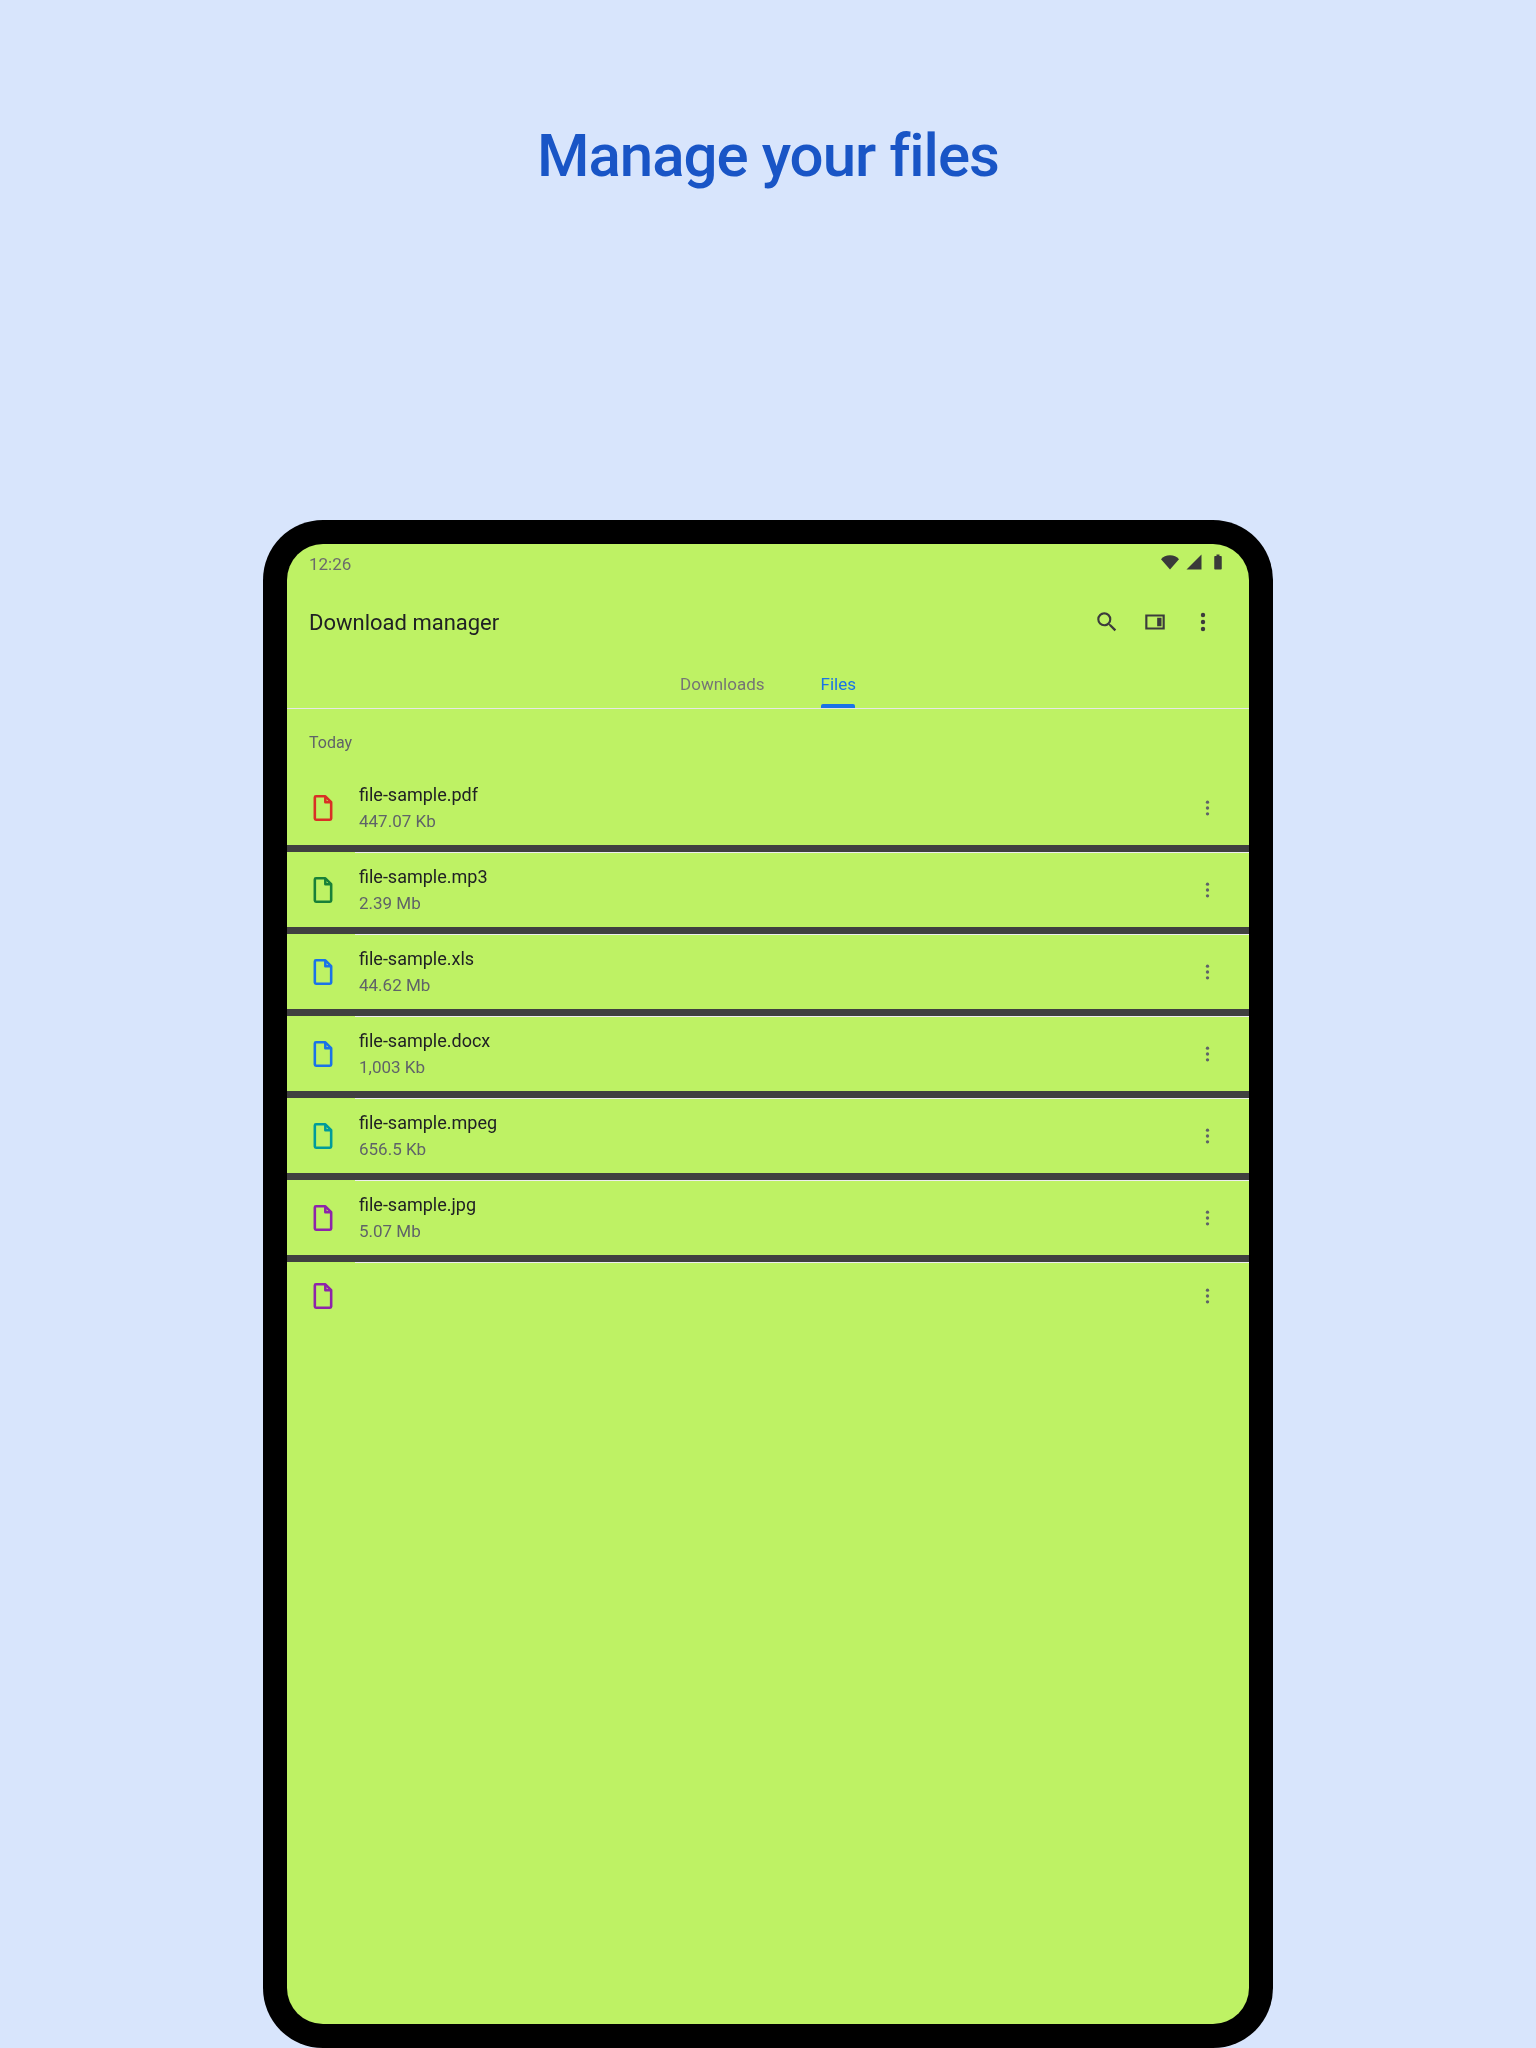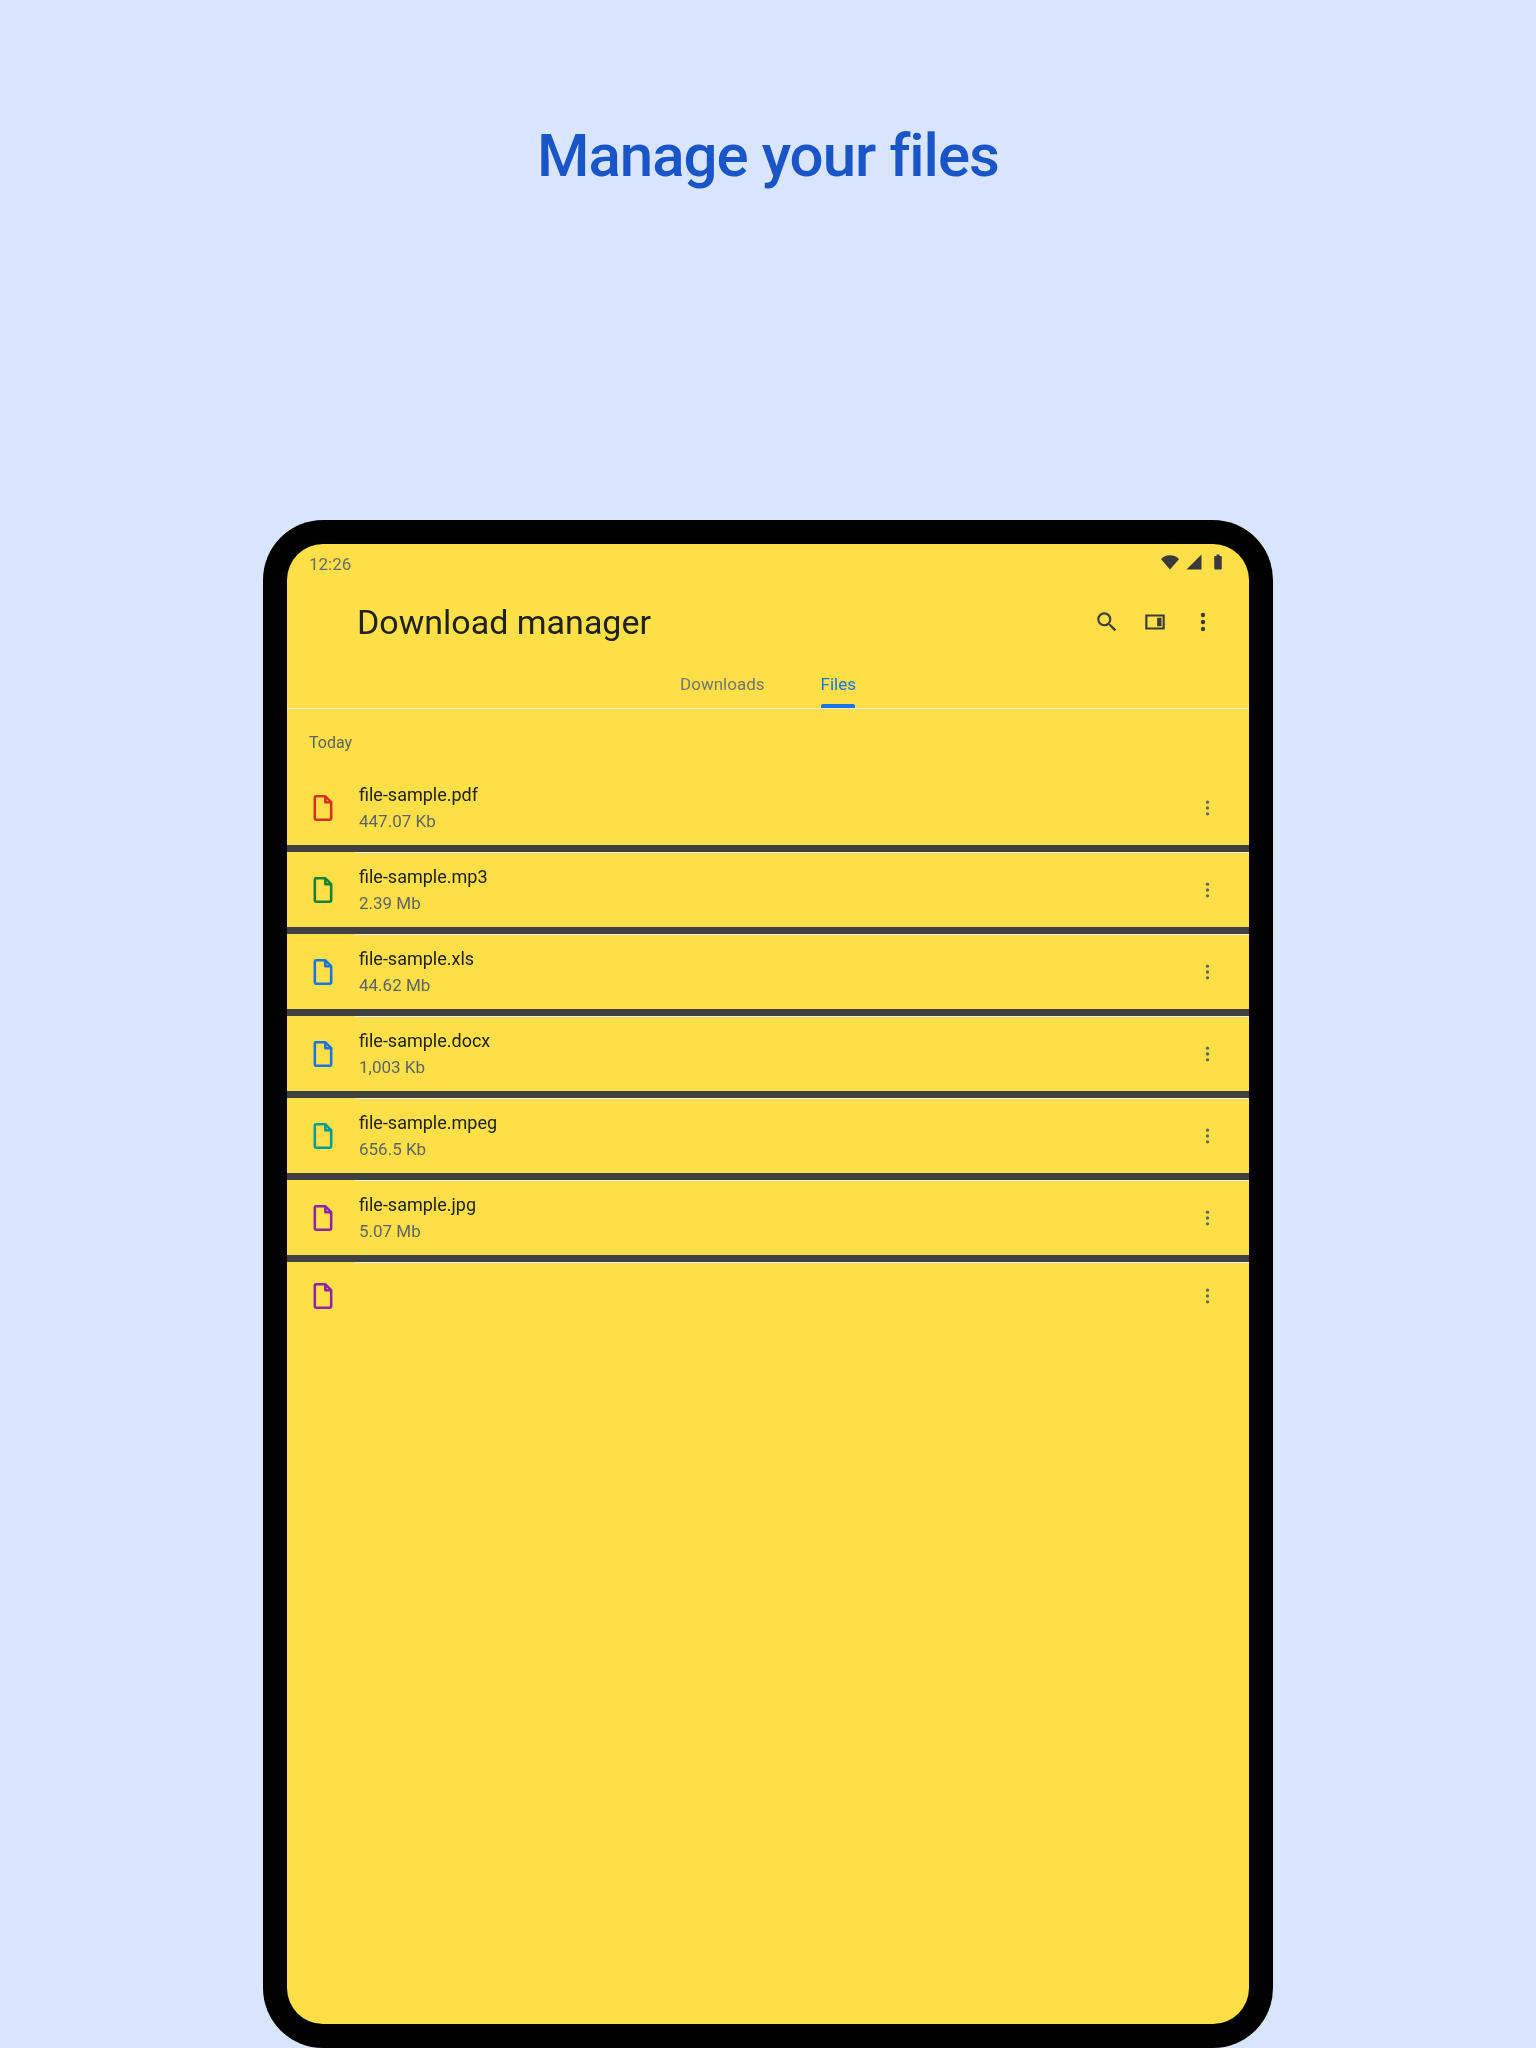--- a/index.html
+++ b/index.html
@@ -26,21 +26,21 @@
     top: 520px;
     width: 1010px;
     height: 1528px;
     background: #000;
     border-radius: 60px;
     padding: 24px;
   }
   .screen {
     width: 100%;
     height: 100%;
-    background: #fde047;
+    background: #bef264;
     border-radius: 36px;
     overflow: hidden;
     display: flex;
     flex-direction: column;
   }
   .status-bar {
     height: 40px;
     display: flex;
     align-items: center;
     padding: 0 22px;
@@ -50,24 +50,23 @@
   .status-left { flex: 1; }
   .status-right { display: flex; gap: 6px; align-items: center; }
   .status-right svg { width: 18px; height: 18px; fill: #3a3a3a; }
   .app-bar {
     display: flex;
     align-items: center;
     padding: 14px 22px 18px 22px;
   }
   .app-title {
     flex: 1;
-    font-size: 34px;
+    font-size: 22px;
     color: #202124;
     font-weight: 400;
-    margin-left: 48px;
   }
   .action-icon {
     width: 48px;
     height: 48px;
     display: flex;
     align-items: center;
     justify-content: center;
     cursor: pointer;
   }
   .action-icon svg { width: 26px; height: 26px; fill: #3c3c3c; }

